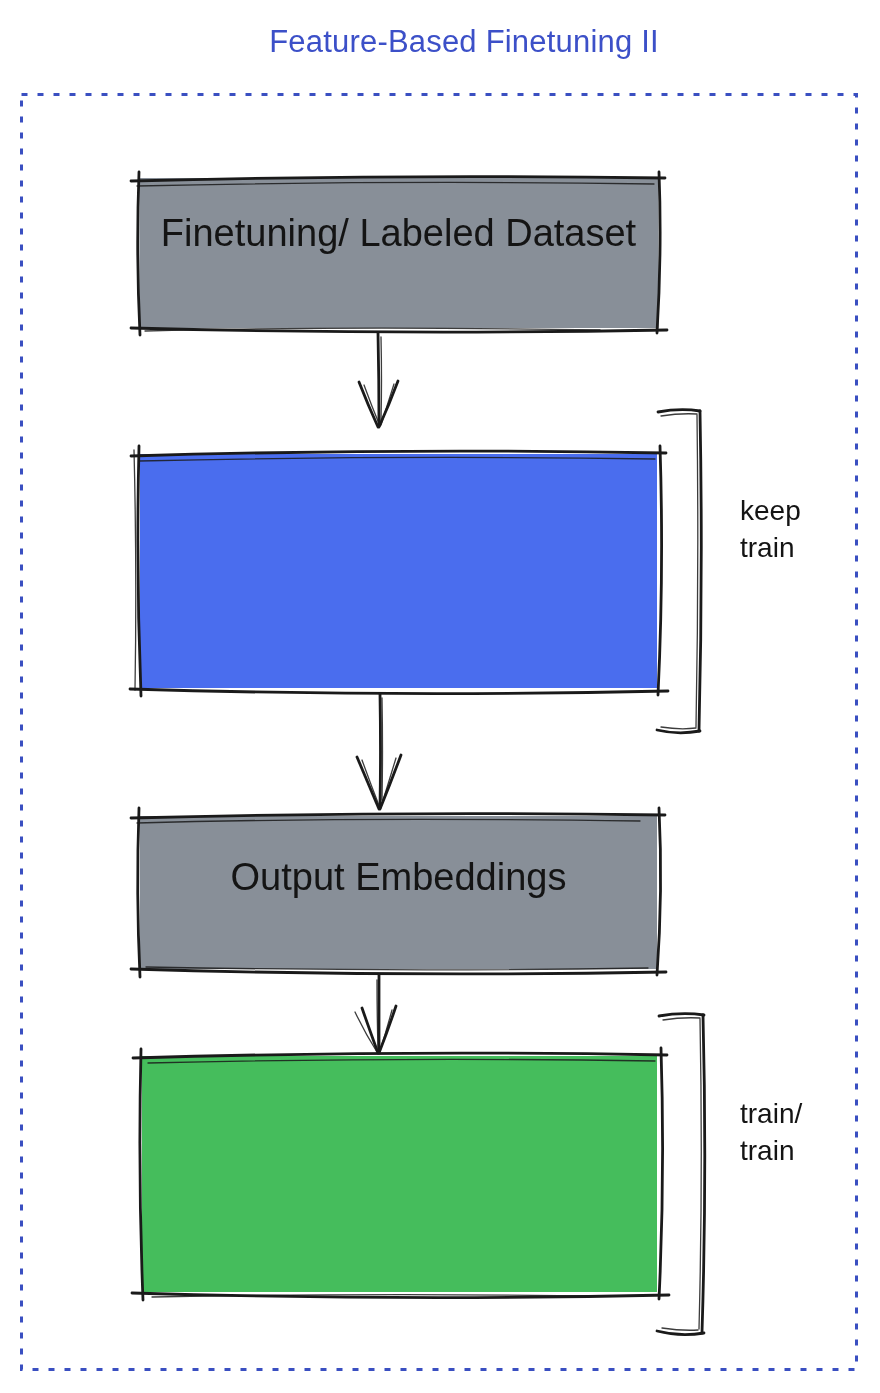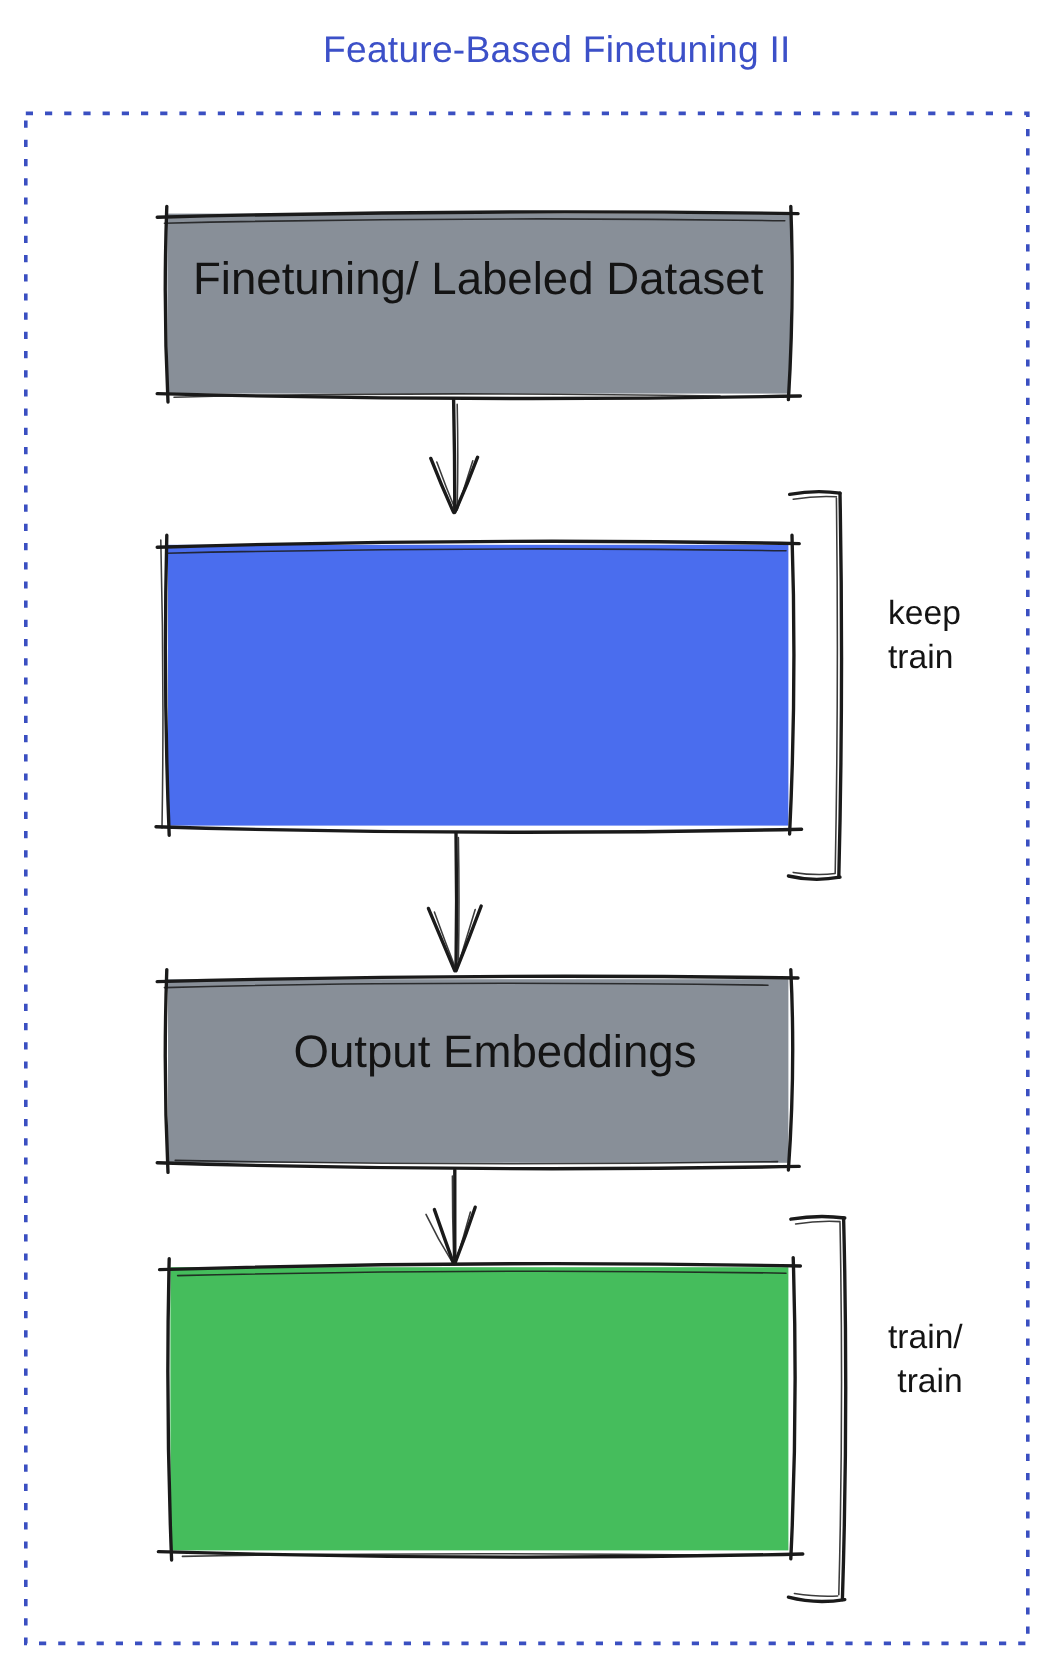--- a/index.html
+++ b/index.html
@@ -154,28 +154,28 @@
       <path class="w3" d="M704,1333 Q680,1337 657,1331"></path>
       <path class="w1" d="M662,1328 Q682,1331 698,1330"></path>
     </g>
   </svg>
 
   <div class="box-label" style="left:137px; top:176px; width:523px; height:154px;">
     <span class="shift-up">Finetuning/ Labeled Dataset</span>
   </div>
 
 
-  <div class="box-label" style="left:137px; top:813px; width:523px; height:128px;padding-left:14px;">
+  <div class="box-label" style="left:137px; top:813px; width:523px; height:128px;">
     <span>Output Embeddings</span>
   </div>
 
 
   <div class="annotation" style="left:740px; top:492px;">
     <span>keep</span>
     <span>train</span>
   </div>
 
-  <div class="annotation" style="left:740px; top:1095px;text-align:right;">
+  <div class="annotation" style="left:740px; top:1095px;">
     <span>train/</span>
     <span>train</span>
   </div>
 
 </div>
 
 </body></html>

